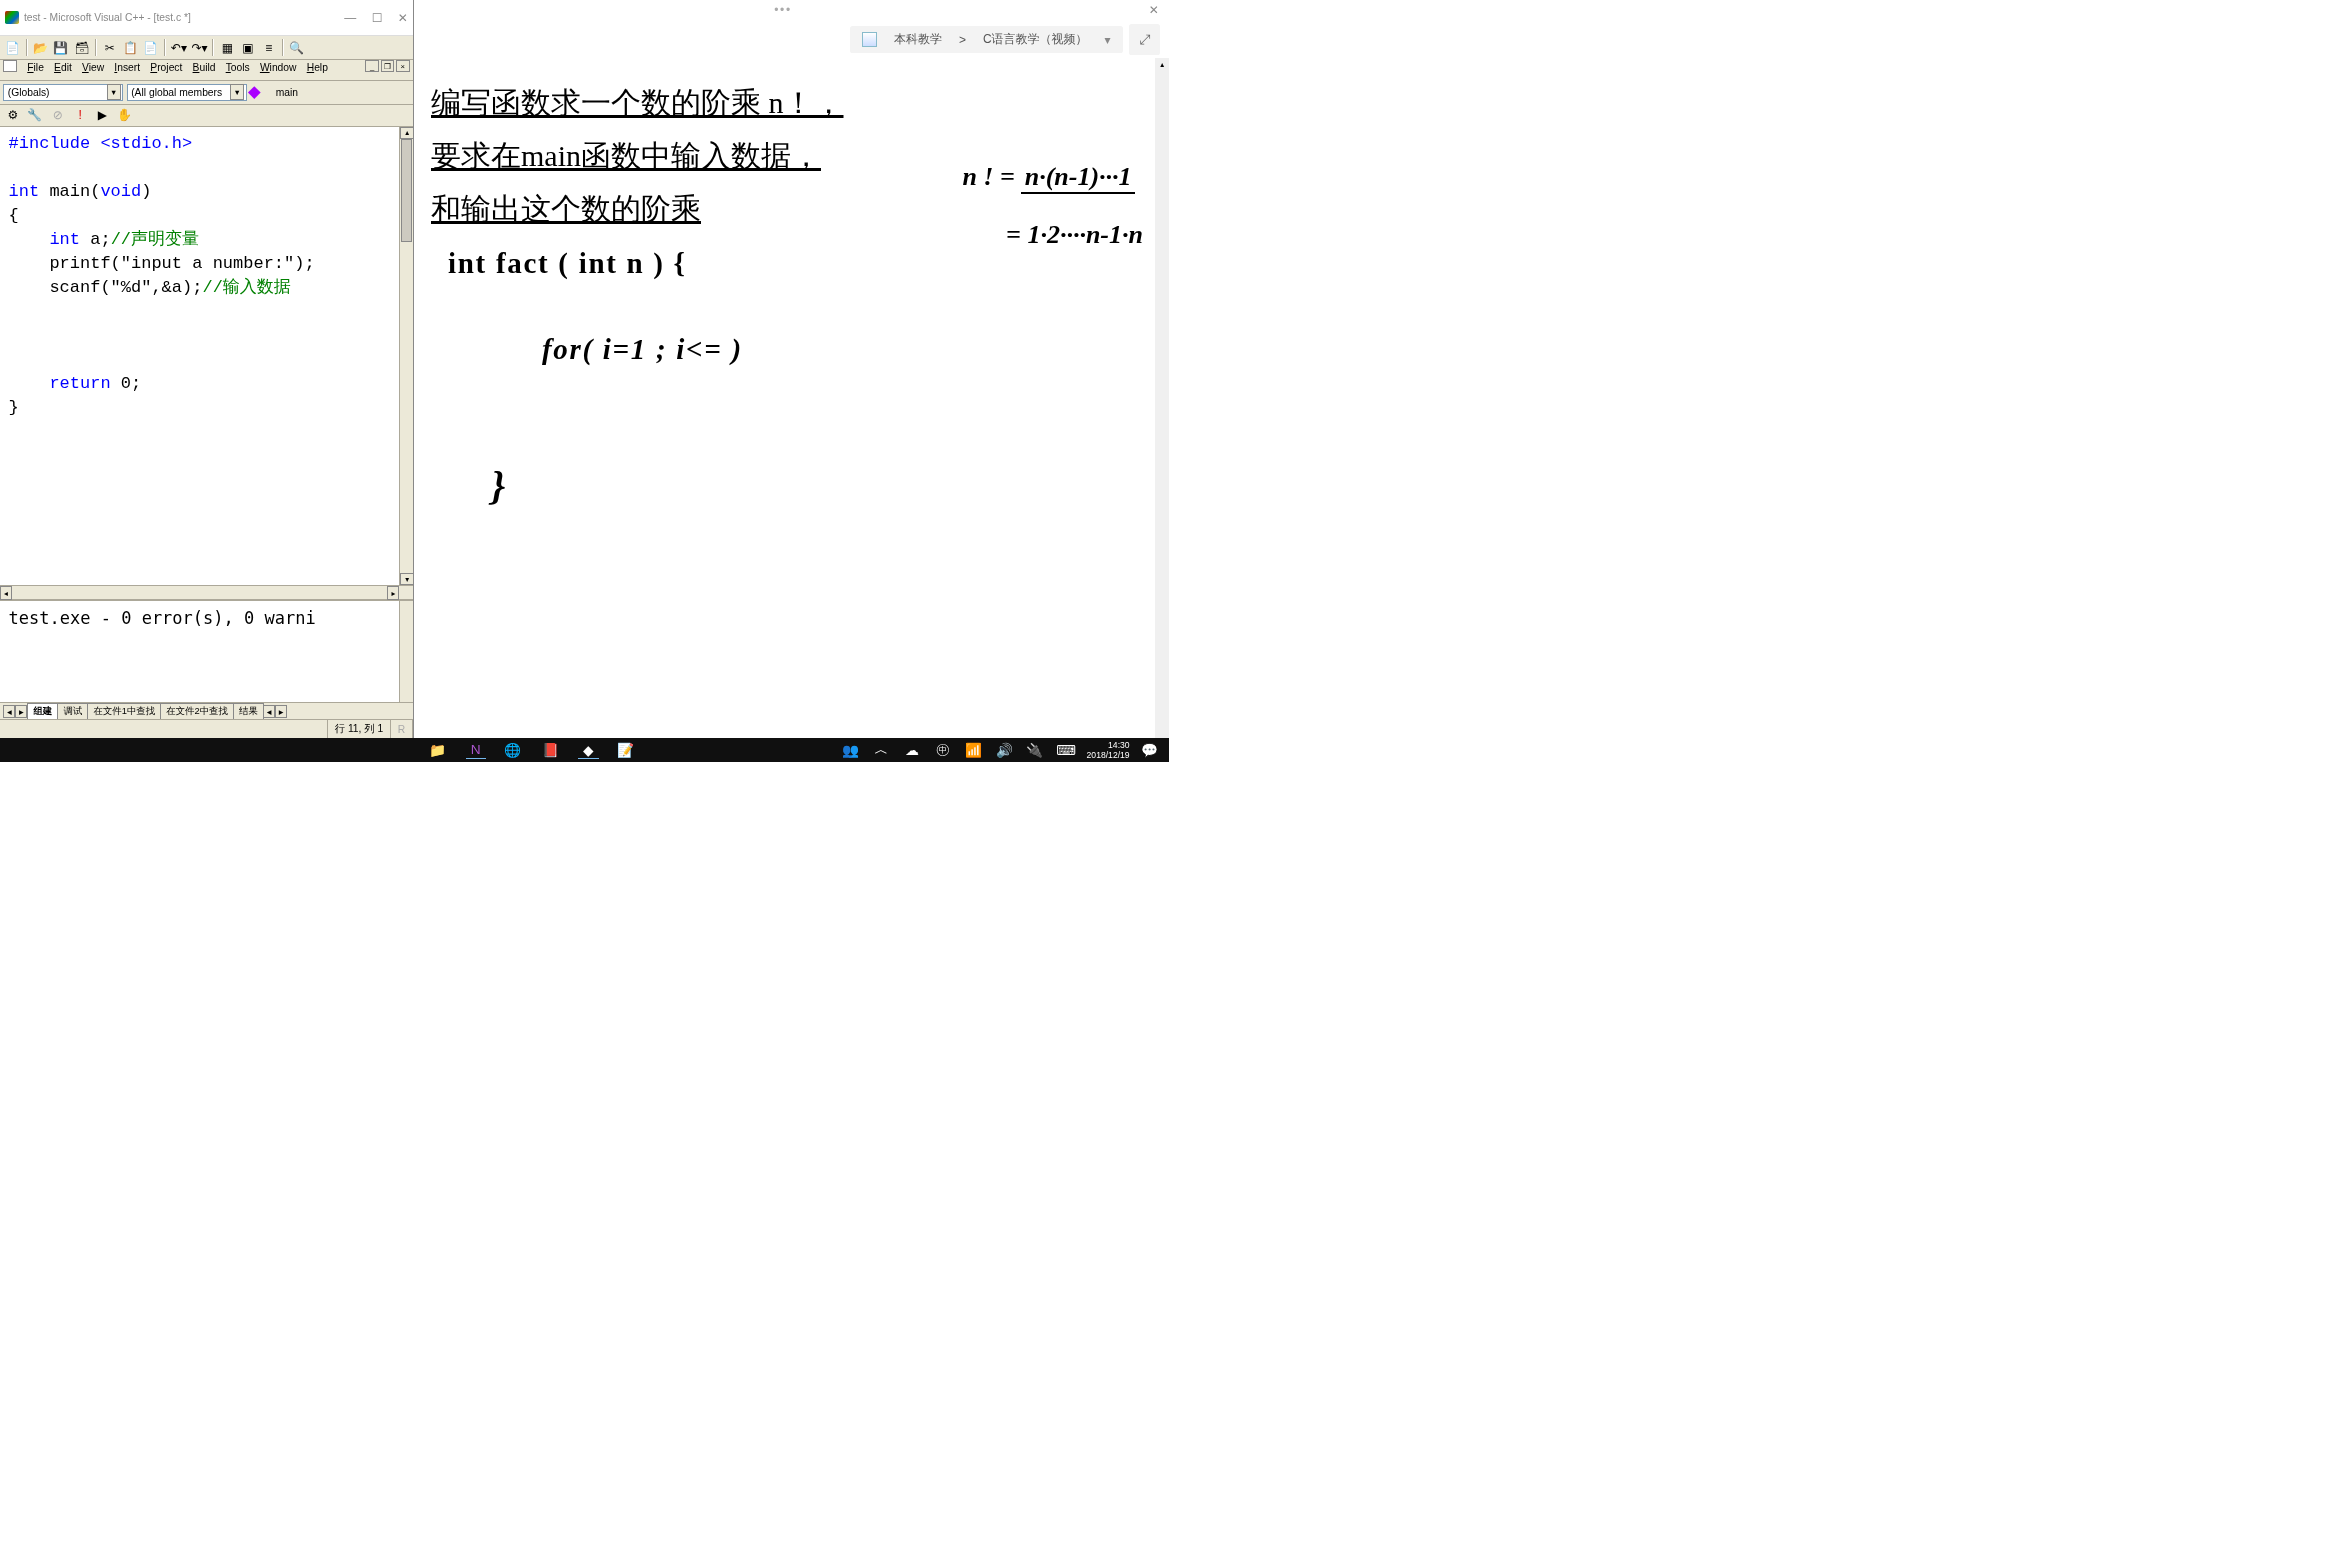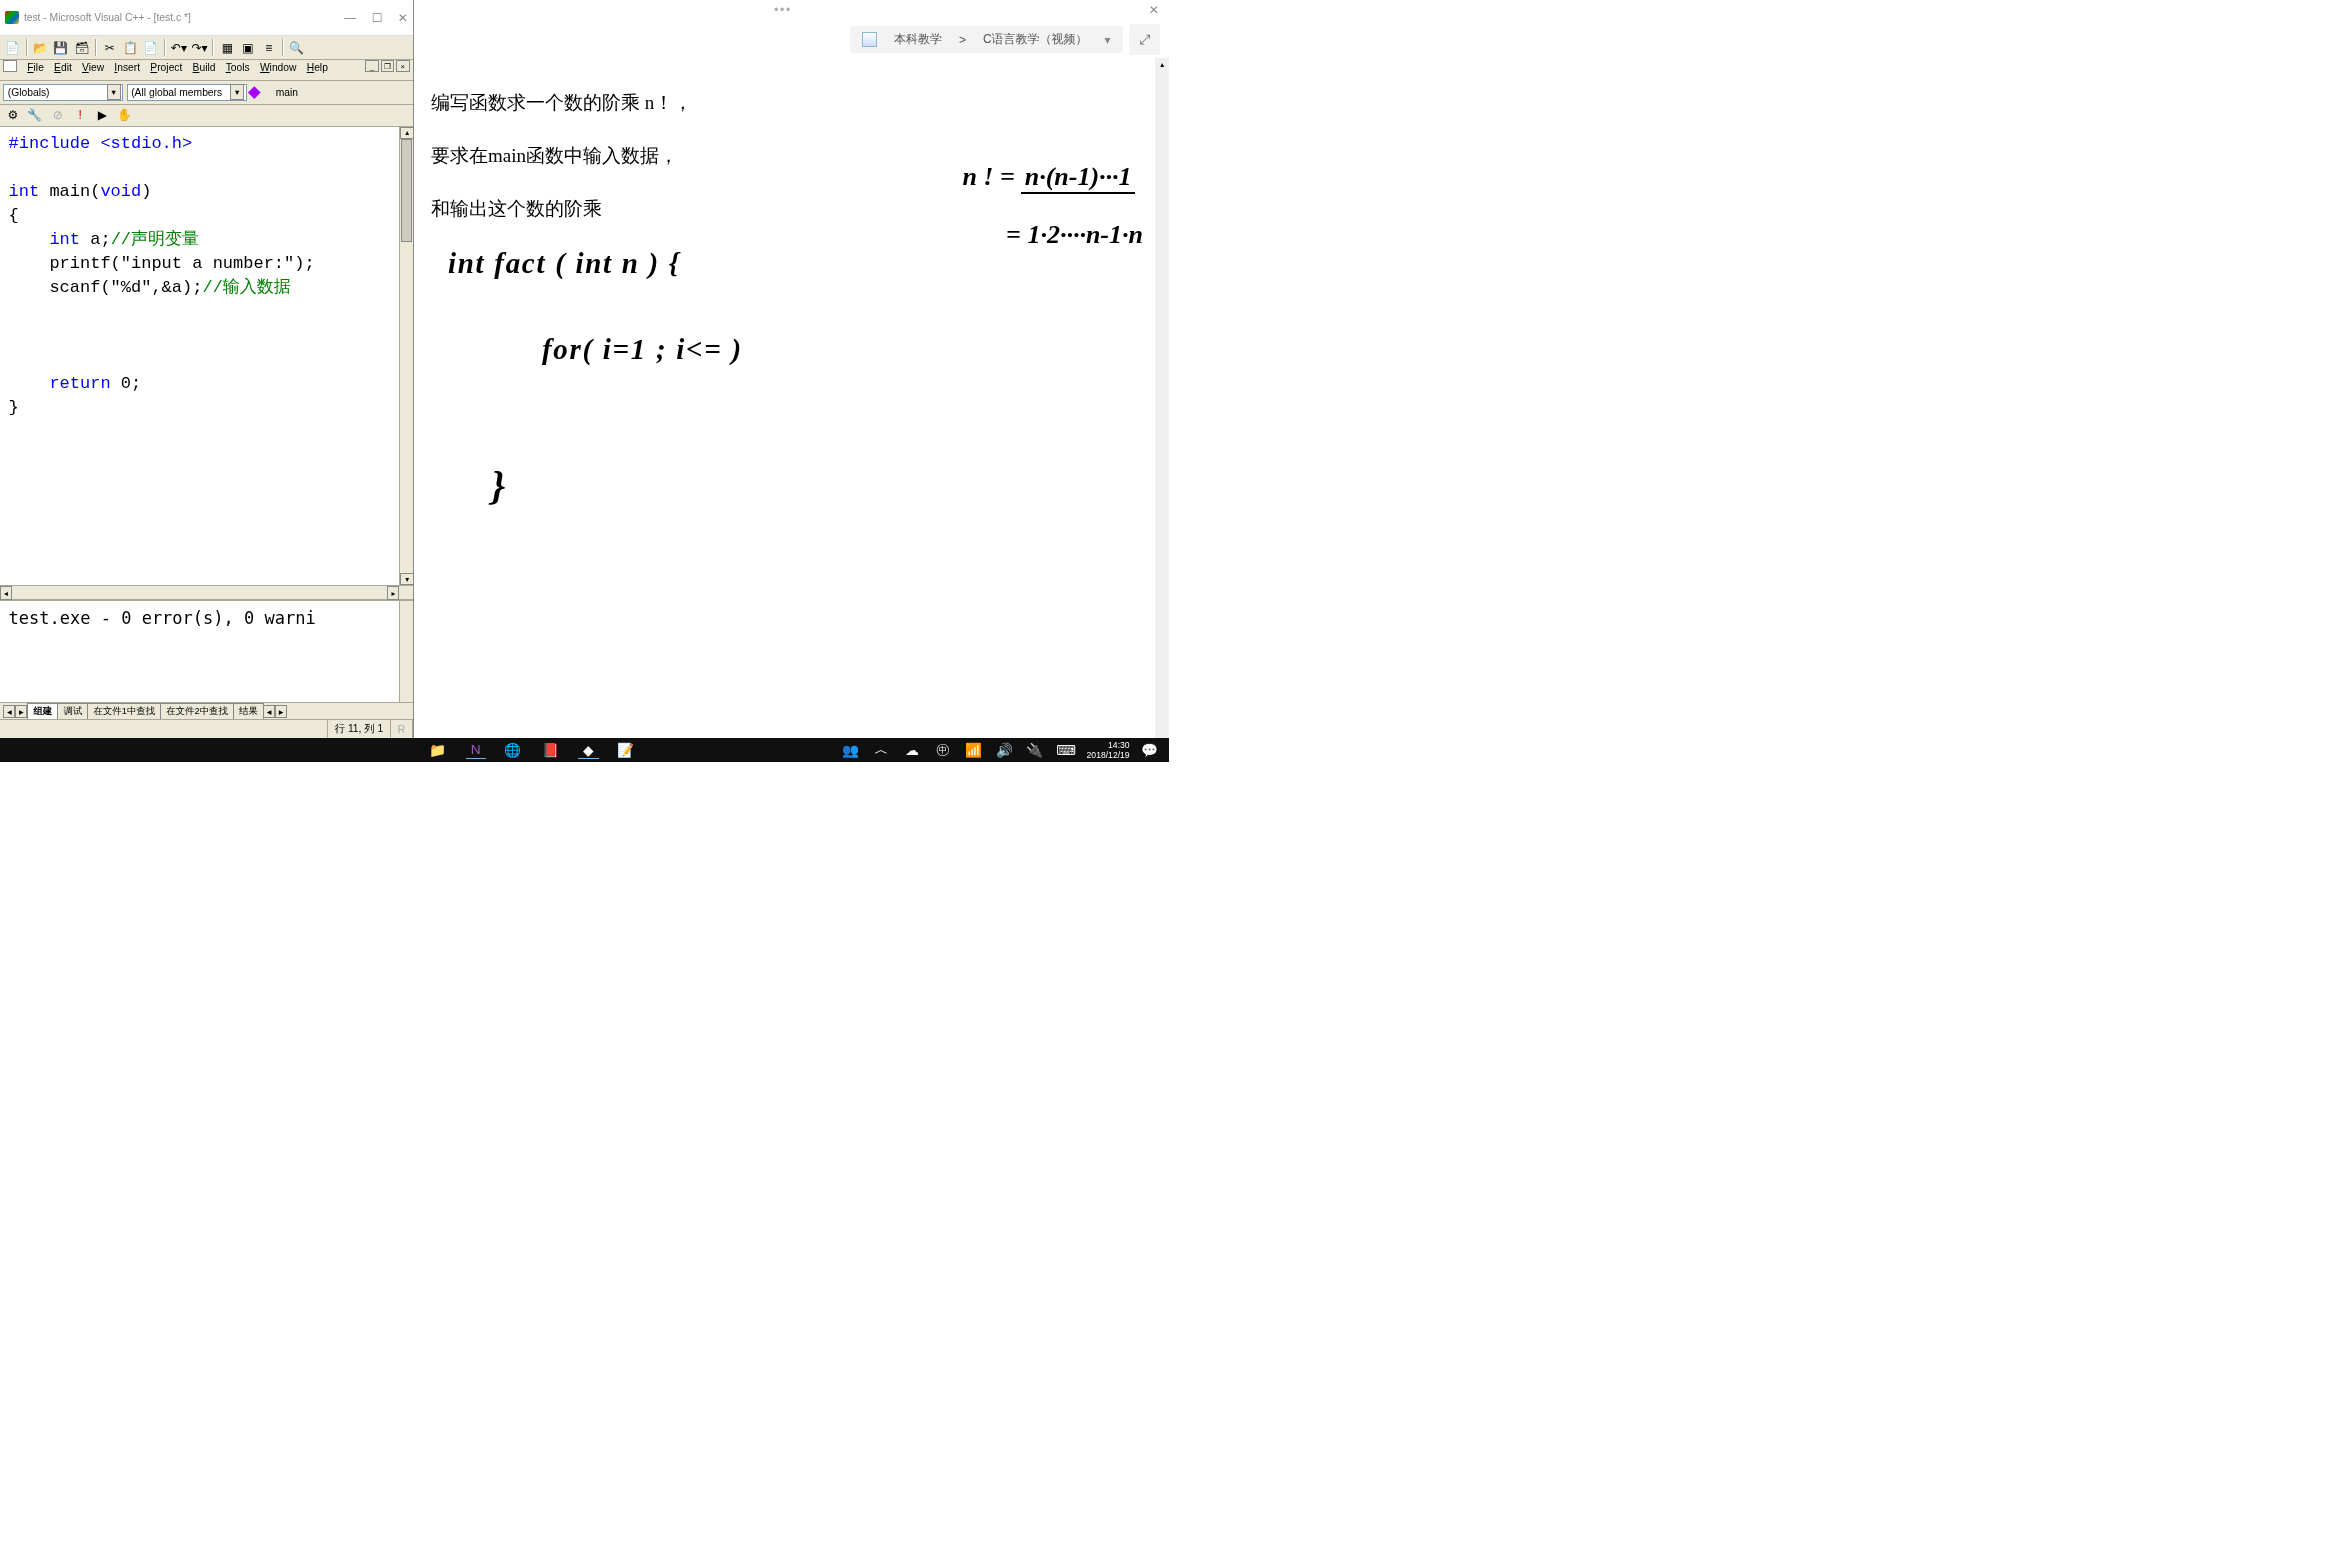--- a/index.html
+++ b/index.html
@@ -53,26 +53,26 @@
 .statusbar .stretch { flex: 1; }
 .onenote { flex: 1; background: #fff; position: relative; display: flex; flex-direction: column; }
 .on-top { height: 20.5px; display: flex; align-items: center; justify-content: space-between; padding: 0 6.8px; color: #888; }
 .on-dots { flex: 1; text-align: center; color: #aaa; font-size: 12px; letter-spacing: 1.7px; }
 .on-close { width: 17px; text-align: center; font-size: 12px; }
 .on-header { height: 38px; display: flex; justify-content: flex-end; align-items: center; padding: 0 8.6px; gap: 6.8px; }
 .breadcrumb-box { background: #f3f3f3; border-radius: 2.6px; padding: 5.1px 12px; display: flex; align-items: center; gap: 17px; font-size: 12px; color: #555; }
 .breadcrumb-box .bicon { width: 15.4px; height: 15.4px; border: 0.9px solid #8bc; background: linear-gradient(#fff,#cdf); }
 .expand-btn { width: 31px; height: 31px; background: #f3f3f3; border-radius: 2.6px; display: flex; align-items: center; justify-content: center; font-size: 13.7px; color: #666; }
 .on-canvas { flex: 1; position: relative; padding: 17px 17px 0 17px; }
-.problem-text { font-size: 19px; line-height: 53px; font-family: "Microsoft YaHei"; }
+.problem-text { font-size: 30px; line-height: 53px; font-family: "Microsoft YaHei"; text-decoration: underline; }
 .hw { position: absolute; font-family: "Comic Sans MS", cursive; font-weight: bold; color: #000; }
 .hw.f1 { top: 103px; right: 34px; font-size: 26px; font-style: italic; }
 .hw.f1 .frac { display: inline-block; border-bottom: 2.6px solid #000; padding: 0 3.4px; }
 .hw.f2 { top: 161px; right: 26px; font-size: 26px; font-style: italic; }
-.hw.c1 { top: 188px; left: 34px; font-size: 29px; font-style: italic; letter-spacing: 1.7px; }
+.hw.c1 { top: 188px; left: 34px; font-size: 29px; letter-spacing: 1.7px; }
 .hw.c2 { top: 274px; left: 128px; font-size: 29px; font-style: italic; letter-spacing: 1.7px; }
 .hw.c3 { top: 402px; left: 77px; font-size: 41px; font-style: italic; }
 .on-scroll { position: absolute; right: 0; top: 58px; bottom: 0; width: 13.7px; background: #f0f0f0; }
 .on-scroll .arr { width: 13.7px; height: 13.7px; display: flex; align-items: center; justify-content: center; font-size: 7.7px; background: #f0f0f0; }
 .taskbar { position: absolute; bottom: 0; left: 0; right: 0; height: 24px; background: #101010; display: flex; align-items: center; color: #fff; font-size: 9.4px; }
 .taskbar .left { flex: 1; display: flex; align-items: center; padding-left: 428px; gap: 17px; }
 .taskbar .ticon { width: 20.5px; height: 17px; display: inline-flex; align-items: center; justify-content: center; font-size: 13.7px; }
 .taskbar .ticon.active { border-bottom: 1.7px solid #76b9ed; }
 .taskbar .right { display: flex; align-items: center; gap: 10.3px; padding: 0 8.6px; }
 .taskbar .clock { text-align: right; line-height: 10.3px; font-size: 8.6px; }

